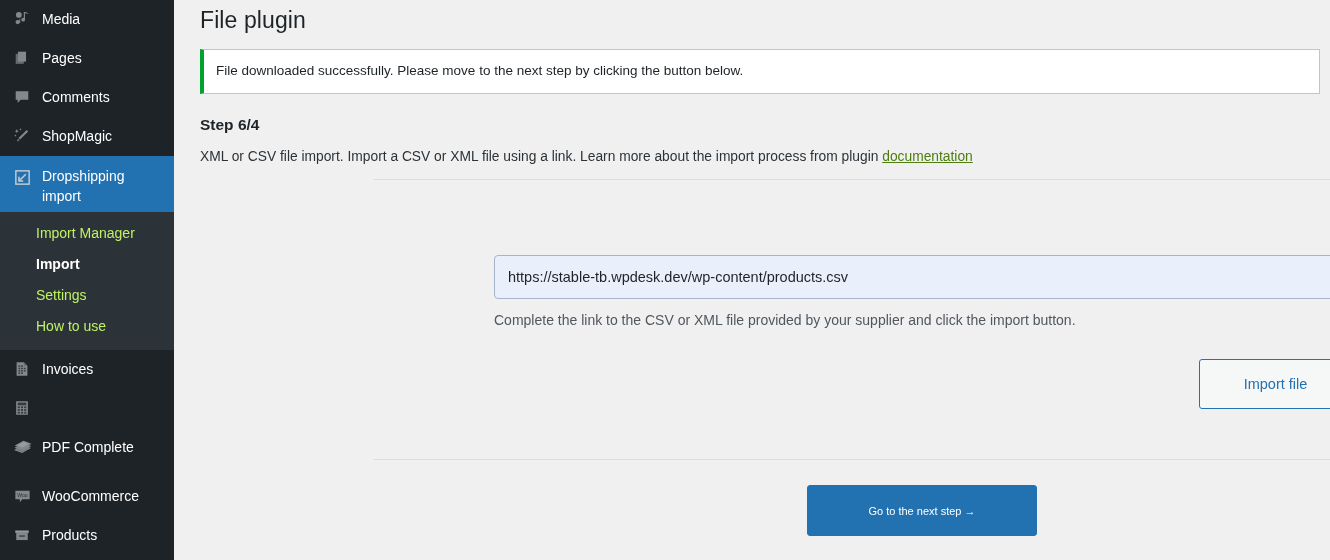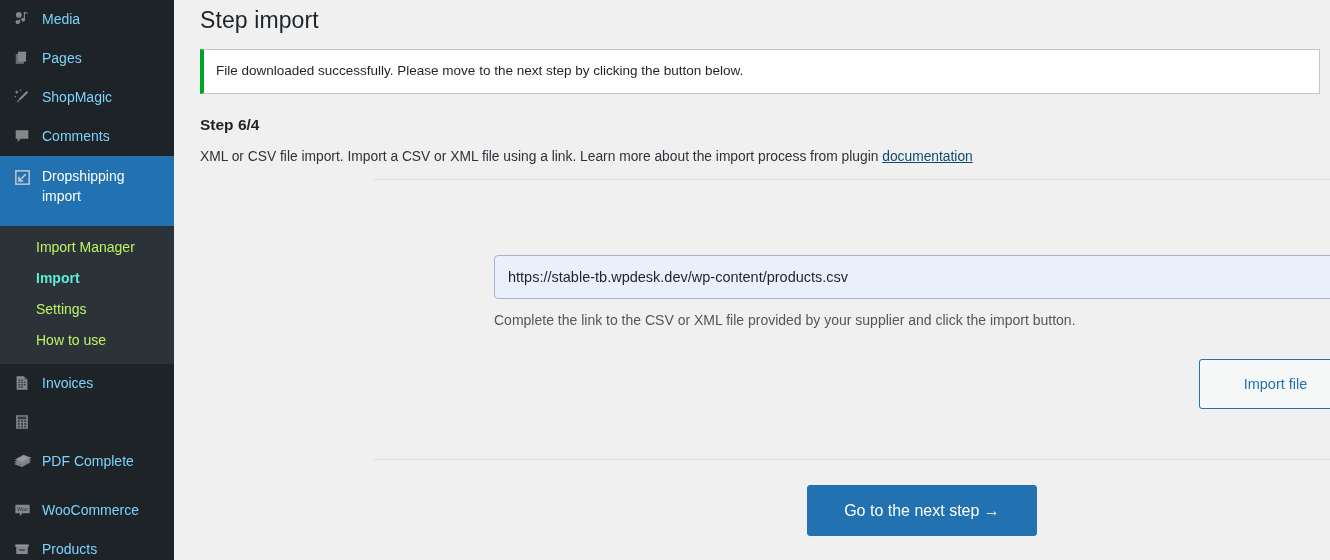--- a/index.html
+++ b/index.html
@@ -17,38 +17,38 @@
     width: 174px; min-width: 174px; height: 560px;
     background: #1d2327;
     position: relative;
     overflow: visible;
     z-index: 5;
   }
   .menu-item {
     display: flex; align-items: flex-start;
     height: 39px;
     padding: 0 0 0 8px;
-    color: #7dd3fc;
+    color: #ffffff;
     font-size: 14px;
     line-height: 18px;
     cursor: pointer;
     position: relative;
   }
   .menu-item .mi-icon {
     width: 28px; min-width: 28px; height: 38px;
     display: flex; align-items: center; justify-content: center;
     opacity: .75;
   }
   .menu-item .mi-label {
     display: flex; align-items: center;
     height: 38px;
     padding-left: 6px;
     white-space: nowrap;
   }
-  .menu-item.two-line { height: 70px; }
+  .menu-item.two-line { height: 56px; }
   .menu-item.two-line .mi-icon { height: 57px; align-items: flex-start; padding-top: 12px; }
   .menu-item.two-line .mi-label {
     height: 57px; align-items: flex-start; padding-top: 10px;
     white-space: normal; line-height: 20px; max-width: 120px;
   }
   .menu-item.active {
     background: #2271b1;
     color: #fff;
   }
   .menu-item.active .mi-icon { opacity: 1; }
@@ -69,21 +69,21 @@
   }
   .submenu-item {
     display: block;
     padding: 7px 0 7px 36px;
     font-size: 14px;
     line-height: 17px;
     color: #bef264;
     cursor: pointer;
     white-space: nowrap;
   }
-  .submenu-item.current { color: #5eead4; font-weight: bold; }
+  .submenu-item.current { color: #ffffff; font-weight: bold; }
 
   
   .ico svg { display: block; }
 
   
   #main {
     flex: 1; height: 560px;
     background: #f0f0f1;
     position: relative;
     padding-left: 26px;
@@ -115,21 +115,21 @@
     font-weight: bold;
     color: #1d2327;
   }
   .step-desc {
     margin: 13px 0 0 0;
     font-size: 13.8px;
     color: #2c3338;
     line-height: 1.5;
   }
   .step-desc a {
-    color: #0c4a6e;
+    color: #4d7c0f;
     text-decoration: underline;
   }
   .hr-top {
     position: absolute;
     left: 200px; top: 179px;
     width: 1120px; height: 1px;
     background: #dcdcde;
   }
   .hr-bottom {
     position: absolute;
@@ -170,21 +170,21 @@
     cursor: pointer;
   }
   #next-step-btn {
     position: absolute;
     left: 633px; top: 485px;
     width: 230px; height: 51px;
     background: #2271b1;
     border: 1px solid #2271b1;
     border-radius: 3px;
     color: #fff;
-    font-size: 16px;
+    font-size: 11px;
     font-family: "Liberation Sans", sans-serif;
     cursor: pointer;
   }
 </style>
 </head>
 <body>
 
 <div id="app">
 
   <nav id="sidebar">
@@ -209,37 +209,37 @@
           <rect x="3" y="5.5" width="9" height="11" fill="#7e8387"></rect>
           <rect x="5.5" y="3" width="9" height="11" fill="#a7aaad"></rect>
         </svg>
       </span>
       <span class="mi-label">Pages</span>
     </div>
 
     <div class="menu-item">
       <span class="mi-icon ico">
         <svg width="18" height="18" viewBox="0 0 20 20" fill="#a7aaad">
+          <path d="M3 3.5h14v9.5H8.5L5.2 16.6v-3.6H3z"></path>
+        </svg>
+      </span>
+      <span class="mi-label">Comments</span>
+    </div>
+
+    <div class="menu-item">
+      <span class="mi-icon ico">
+        <svg width="18" height="18" viewBox="0 0 20 20" fill="#a7aaad">
           <path d="M15.2 3.2l1.7 1.7-9.1 9.1-1.7-1.7z"></path>
           <path d="M5.6 13.1l1.7 1.7-3 1.3z"></path>
           <path d="M4.2 2.3l.7 1.6 1.6.7-1.6.7-.7 1.6-.7-1.6L1.9 4.6l1.6-.7z"></path>
           <path d="M8.3 1.2l.42.96.96.42-.96.42-.42.96-.42-.96-.96-.42.96-.42z"></path>
           <path d="M2.6 8.2l.42.96.96.42-.96.42-.42.96-.42-.96L1.22 9.58l.96-.42z"></path>
         </svg>
       </span>
       <span class="mi-label">ShopMagic</span>
-    </div>
-
-    <div class="menu-item">
-      <span class="mi-icon ico">
-        <svg width="18" height="18" viewBox="0 0 20 20" fill="#a7aaad">
-          <path d="M3 3.5h14v9.5H8.5L5.2 16.6v-3.6H3z"></path>
-        </svg>
-      </span>
-      <span class="mi-label">Comments</span>
     </div>
 
     <div class="menu-item two-line active">
       <span class="mi-icon ico">
         <svg width="19" height="19" viewBox="0 0 20 20" fill="none" stroke="#c9cdd0" stroke-width="1.5">
           <rect x="3" y="3" width="14" height="14"></rect>
           <path d="M13.5 6.5L6.8 13.2" stroke-width="1.6"></path>
           <path d="M6.3 9.2v4.4h4.4" stroke-width="1.6" fill="none"></path>
         </svg>
       </span>
@@ -326,21 +326,21 @@
           <rect x="6.8" y="10.4" width="6.4" height="1.5" fill="#3c434a"></rect>
         </svg>
       </span>
       <span class="mi-label">Products</span>
     </div>
 
   </nav>
 
   <div id="main">
 
-    <h1 id="page-title">Step import</h1>
+    <h1 id="page-title">File plugin</h1>
 
     <div class="notice">
       <span>File downloaded successfully. Please move to the next step by clicking the button below.</span>
     </div>
 
     <div class="step-head">Step 6/4</div>
 
     <p class="step-desc">
       <span>XML or CSV file import. Import a CSV or XML file using a link. Learn more about the import process from plugin </span><a href="#">documentation</a>
     </p>

